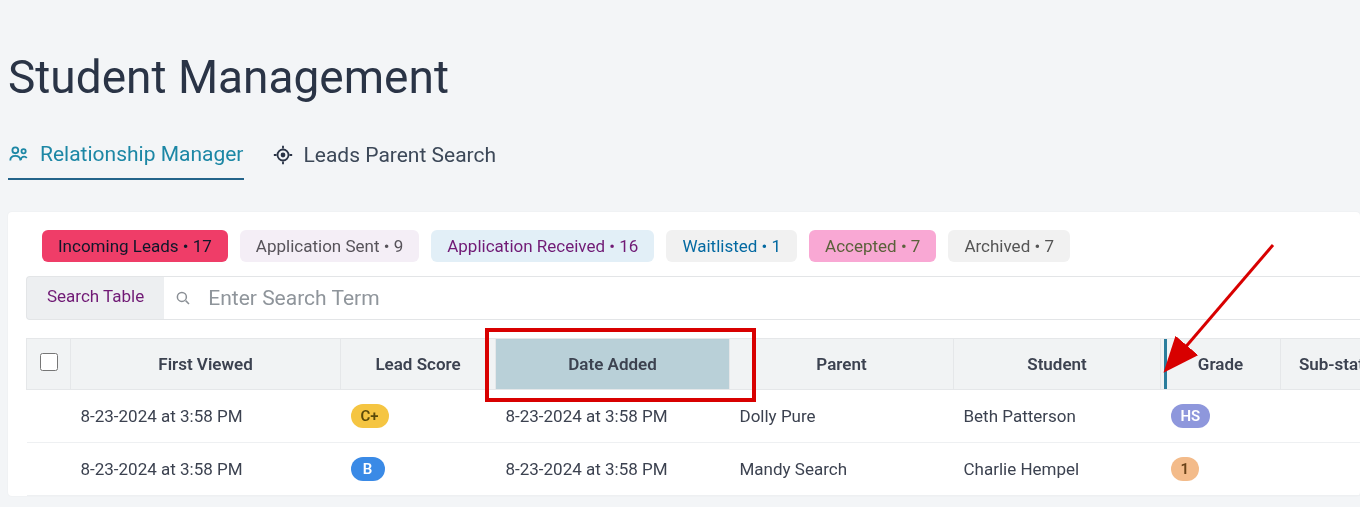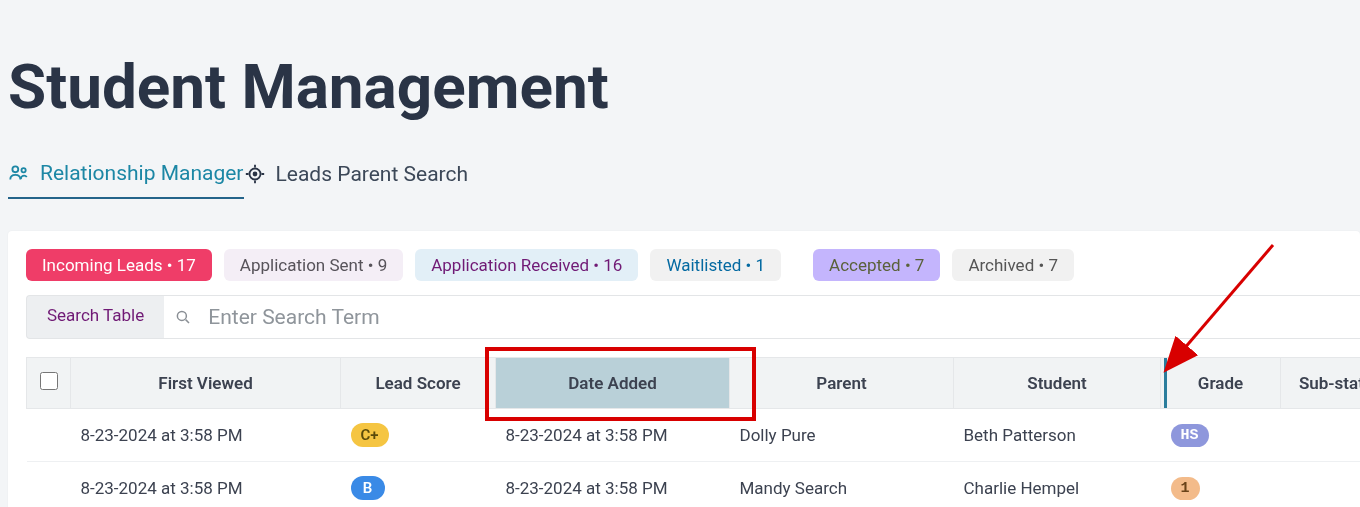--- a/index.html
+++ b/index.html
@@ -1,26 +1,27 @@
 <!DOCTYPE html>
 <html><head>
 <meta charset="utf-8">
 <style>
 * { box-sizing: border-box; margin: 0; padding: 0; font-family: -apple-system, "Segoe UI", Roboto, "Open Sans", sans-serif; }
 body { background: #f3f5f7; width: 1360px; height: 507px; overflow: hidden; position: relative; }
 
 .page-title {
-  font-size: 62px;
-  font-weight: 700;
+  font-size: 46px;
+  font-weight: 400;
   color: #2a3446;
   padding: 50px 0 10px 8px;
 }
 
 .tabs {
   display: flex;
+  gap: 28px;
   padding: 28px 0 0 8px;
 }
 .tab {
   display: flex;
   align-items: center;
   gap: 10px;
   font-size: 21px;
   color: #3c4858;
   padding-bottom: 12px;
   cursor: pointer;
@@ -45,25 +46,25 @@
   gap: 12px;
   padding: 0 0 14px 18px;
 }
 .pill {
   padding: 6px 16px;
   border-radius: 6px;
   font-size: 17px;
   cursor: pointer;
   white-space: nowrap;
 }
-.pill-active   { background: #ef3d68; color: #ffffff; }
+.pill-active   { background: #ef3d68; color: #0f172a; margin-left: 16px; }
 .pill-sent     { background: #f4eef6; color: #57535a; }
 .pill-recv     { background: #e2eff7; color: #701a75; }
 .pill-wait     { background: #f1f1f1; color: #0369a1; }
-.pill-accept   { background: #c4b5fd; color: #5a613a; margin-left: 20px; }
+.pill-accept   { background: #f9a8d4; color: #5a613a; }
 .pill-arch     { background: #f1f1f1; color: #555; }
 
 .search-row {
   display: flex;
   align-items: stretch;
   padding: 0 0 0 18px;
 }
 .search-label {
   background: #edeff1;
   color: #701a75;
@@ -147,21 +148,20 @@
 .score-cplus { background: #f5c542; color: #5a4a0a; }
 .score-b     { background: #3a8ae6; color: #fff; }
 .grade-badge {
   display: inline-block;
   min-width: 28px;
   text-align: center;
   padding: 3px 10px;
   border-radius: 999px;
   font-size: 15px;
   font-weight: 600;
-  font-family: Liberation Mono, monospace;
 }
 .grade-hs { background: #8e97dc; color: #fff; }
 .grade-1  { background: #f3bb8a; color: #6a4319; }
 
 .col-divider {
   position: absolute;
   width: 3px;
   background: #2b7d9c;
   pointer-events: none;
 }

